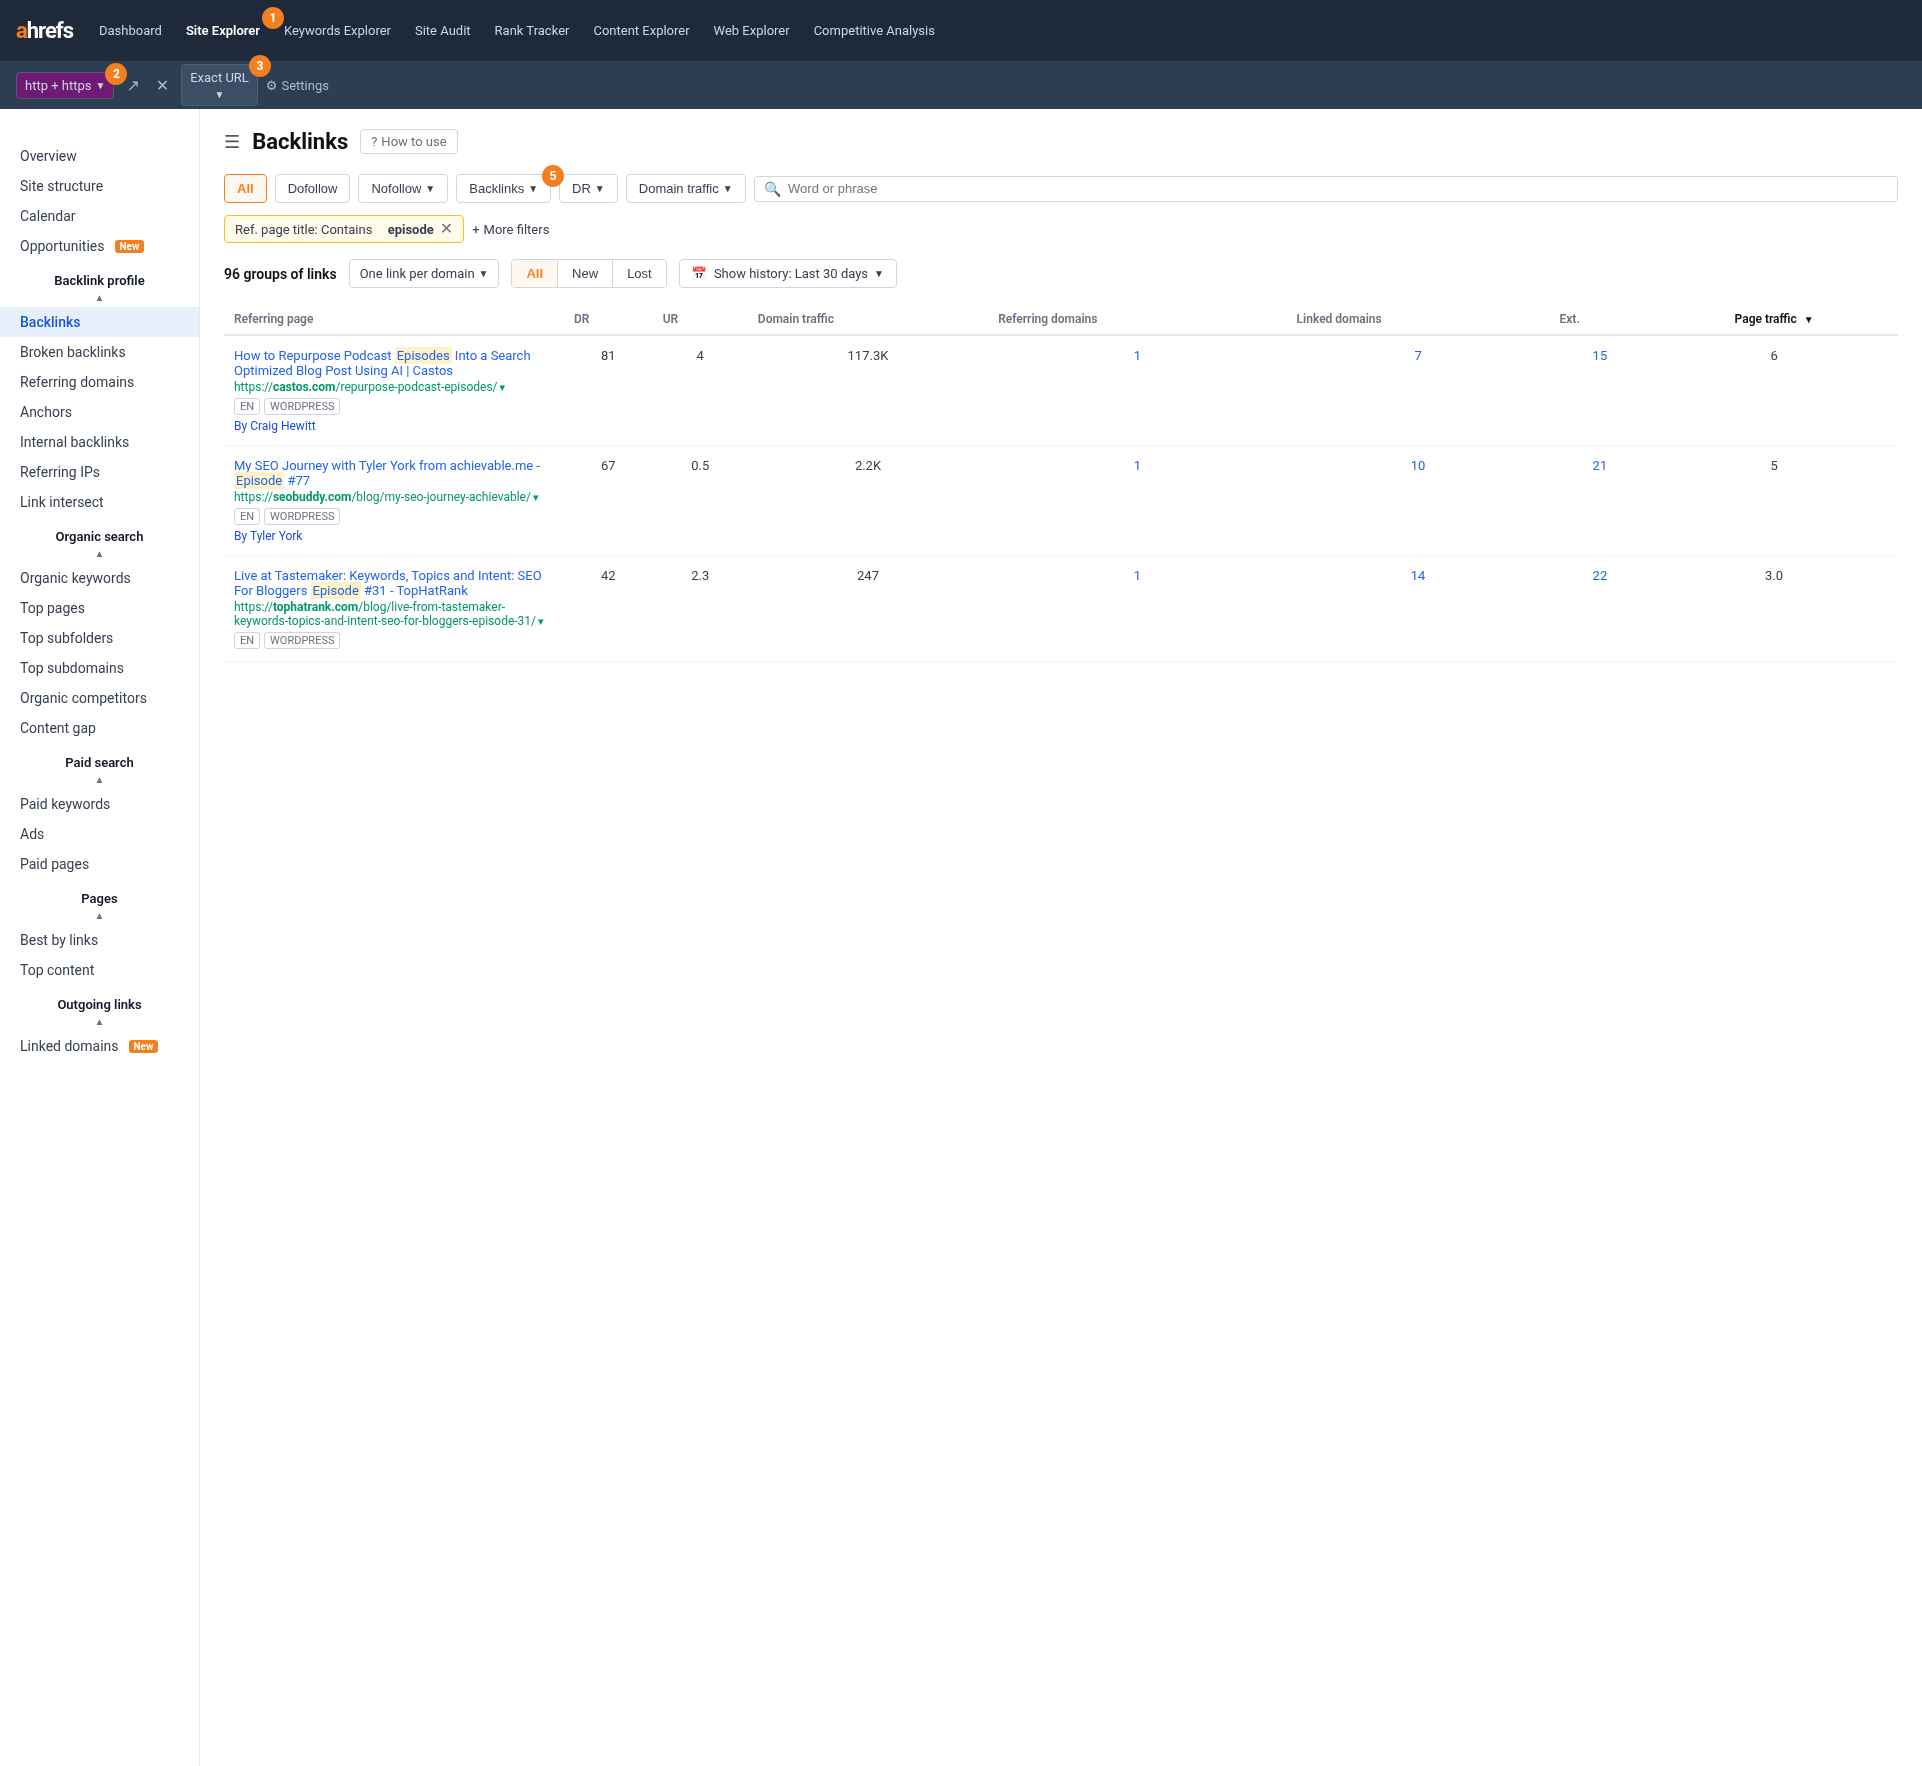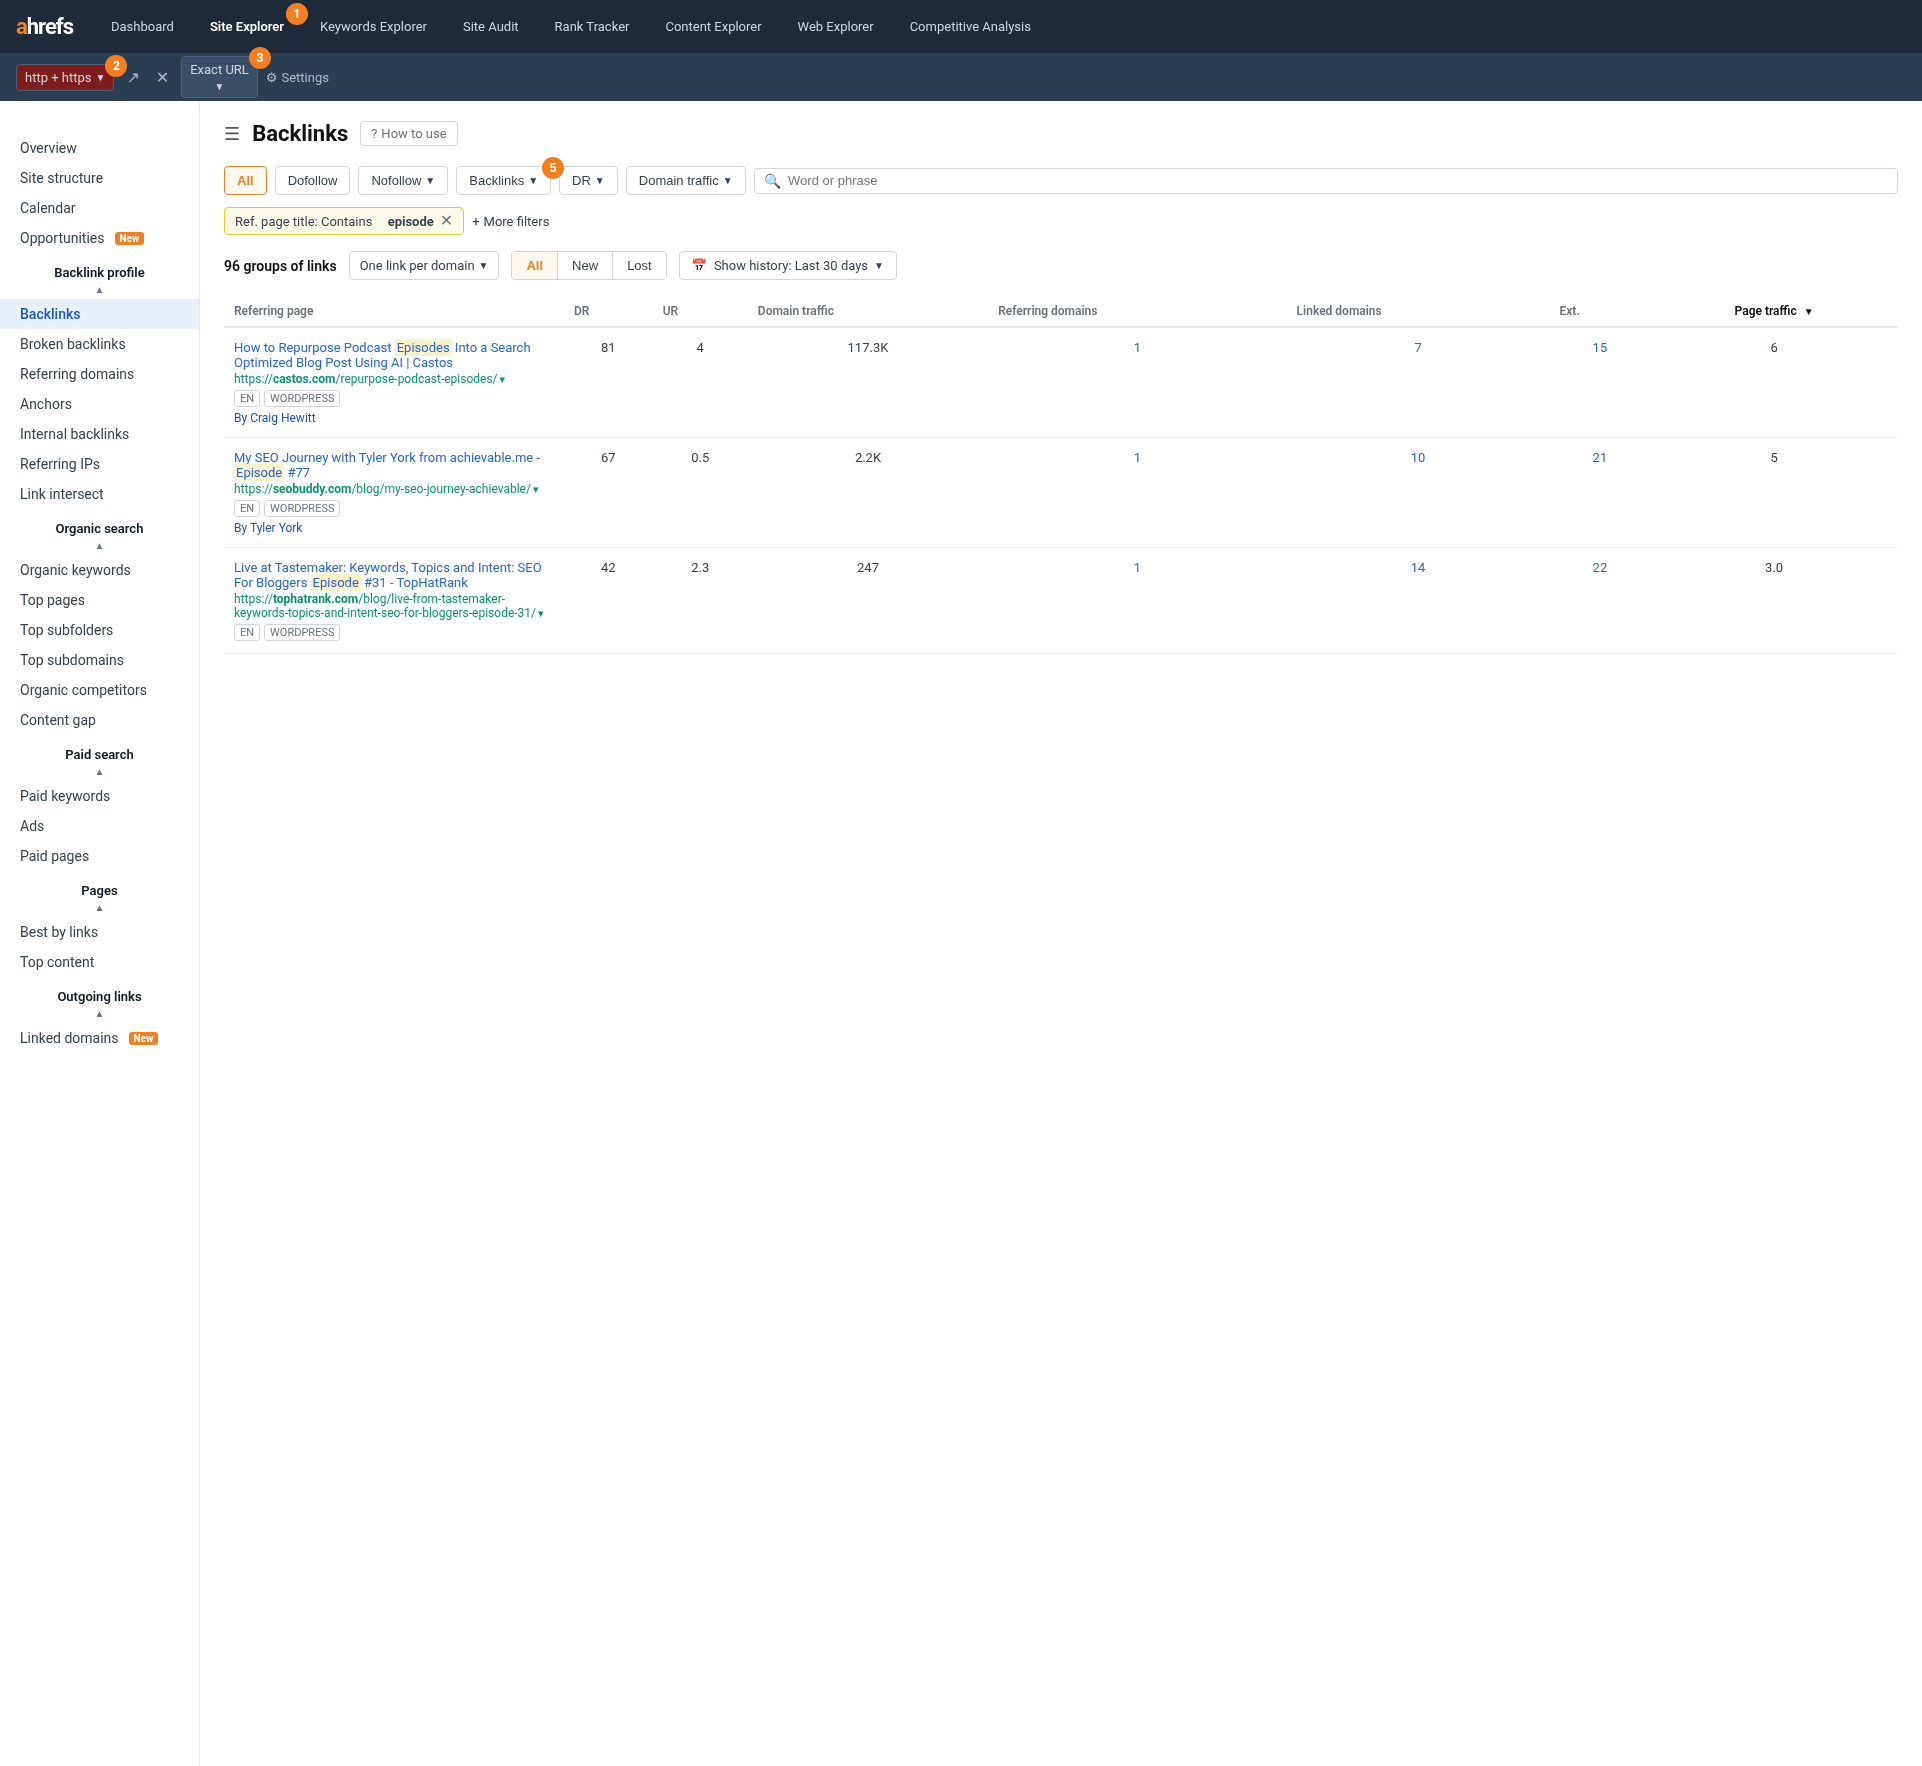--- a/index.html
+++ b/index.html
@@ -4,22 +4,22 @@
   <style>
     * { box-sizing: border-box; margin: 0; padding: 0; }
     body { font-family: -apple-system, BlinkMacSystemFont, 'Segoe UI', Roboto, sans-serif; font-size: 14px; color: #333; background: #fff; }
 
     
     .top-nav {
       background: #1e2a3a;
       display: flex;
       align-items: center;
       padding: 0 16px;
-      height: 53px;
-      gap: 16px;
+      height: 61px;
+      gap: 4px;
     }
     .nav-logo {
       color: #f0f0f0;
       font-size: 22px;
       font-weight: bold;
       margin-right: 12px;
       letter-spacing: -1px;
     }
     .nav-logo span { color: #f47f20; }
     .nav-item {
@@ -36,21 +36,21 @@
     
     .url-bar {
       background: #2c3e52;
       display: flex;
       align-items: center;
       padding: 8px 16px;
       gap: 8px;
       height: 48px;
     }
     .url-protocol {
-      background: #7f1d1d;
+      background: #701a75;
       color: #ccd6e0;
       border: 1px solid #4a6075;
       border-radius: 4px;
       padding: 5px 8px;
       font-size: 13px;
       cursor: pointer;
       display: flex;
       align-items: center;
       gap: 4px;
     }

